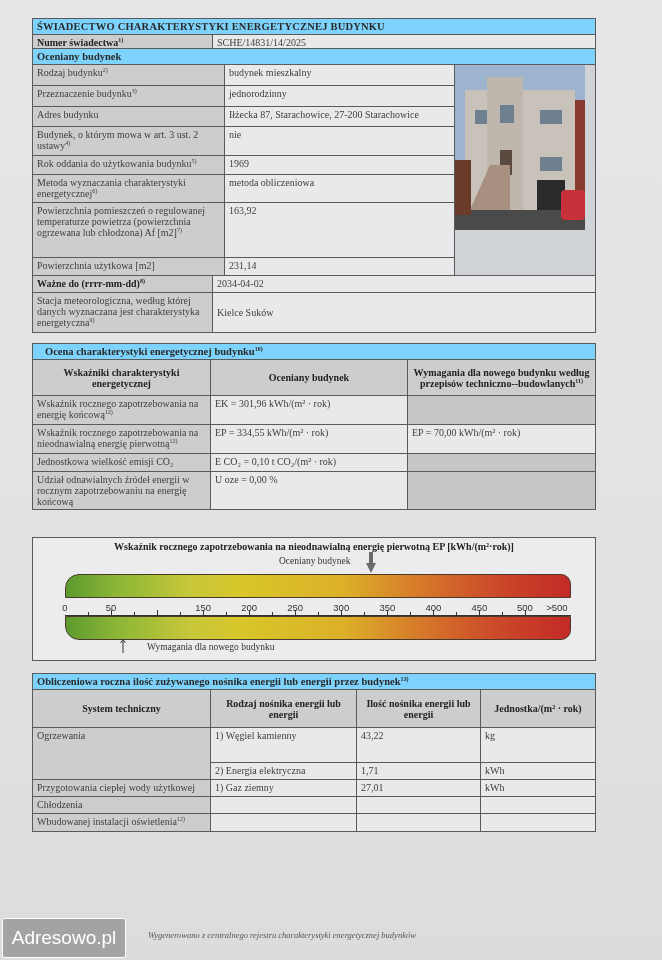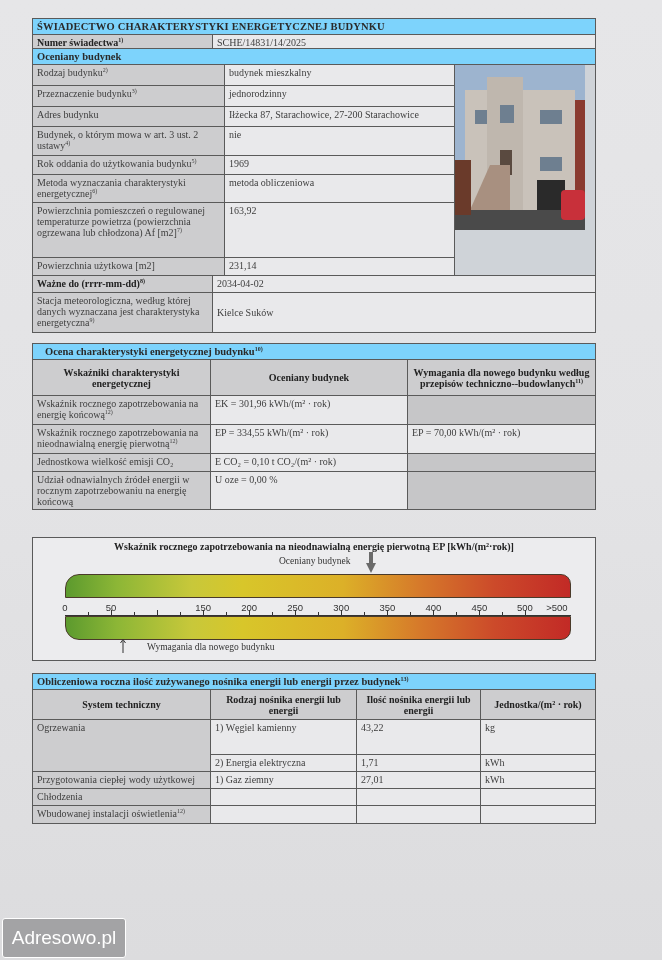--- a/index.html
+++ b/index.html
@@ -223,21 +223,21 @@
       <polyline points="0.5,4 3,0.5 5.5,4" fill="none" stroke="#333" stroke-width="1"></polyline>
     </svg>
     <div class="marker-bottom" style="left:94px;margin-left:20px;">Wymagania dla nowego budynku</div>
   </div>
 
   <table id="t5">
     <tbody>
         <tr style="height:16px;">
       <td colspan="4" class="hdr"><span>Obliczeniowa roczna ilość zużywanego nośnika energii lub energii przez budynek</span><sup>13)</sup></td>
     </tr>
-    <tr style="height:30px;margin-top:36px;">
+    <tr style="height:38px;margin-top:36px;">
       <td class="lbl bold center" style="width:178px;">System techniczny</td>
       <td class="lbl bold center" style="width:146px;">Rodzaj nośnika energii lub energii</td>
       <td class="lbl bold center" style="width:124px;">Ilość nośnika energii lub energii</td>
       <td class="lbl bold center">Jednostka/(m² · rok)</td>
     </tr>
     <tr style="height:35px;">
       <td rowspan="2" class="lbl">Ogrzewania</td>
       <td class="val">1) Węgiel kamienny</td>
       <td class="val">43,22</td>
       <td class="val">kg</td>
@@ -261,14 +261,15 @@
     </tr>
     <tr style="height:18px;">
       <td class="lbl"><span>Wbudowanej instalacji oświetlenia</span><sup>12)</sup></td>
       <td class="val"></td>
       <td class="val"></td>
       <td class="val"></td>
     </tr>
   </tbody>
     </table>
 
+  <div class="footer">Wygenerowano z centralnego rejestru charakterystyki energetycznej budynków</div>
   <div class="watermark">Adresowo.pl</div>
 </div>
 
 </body></html>

